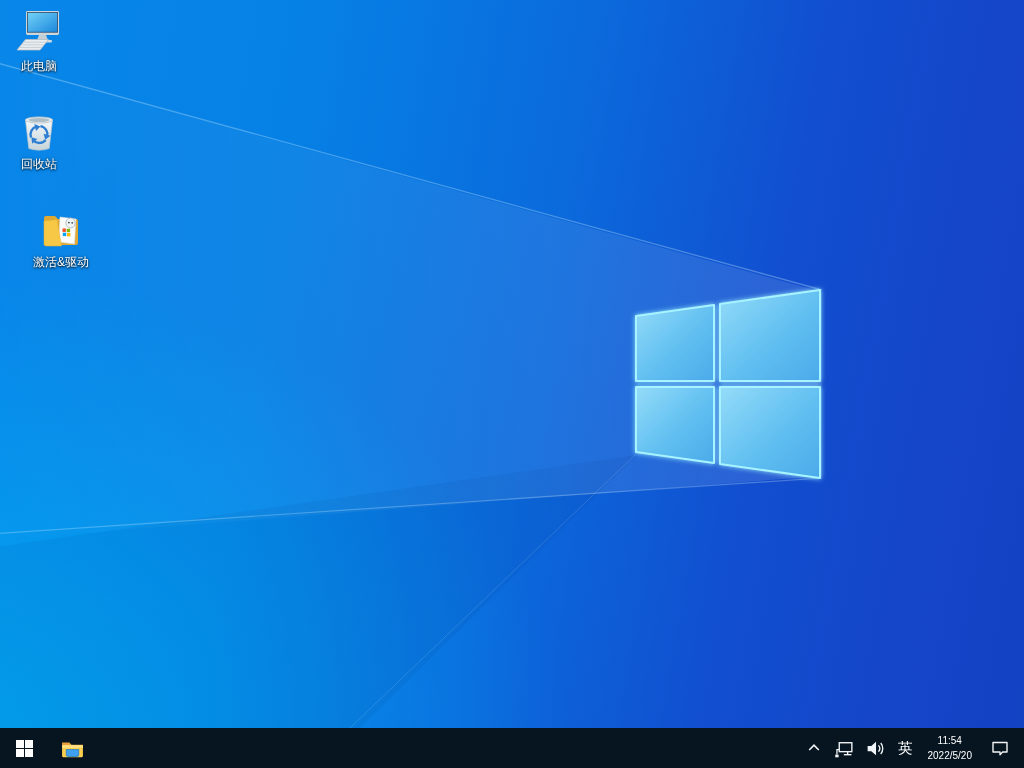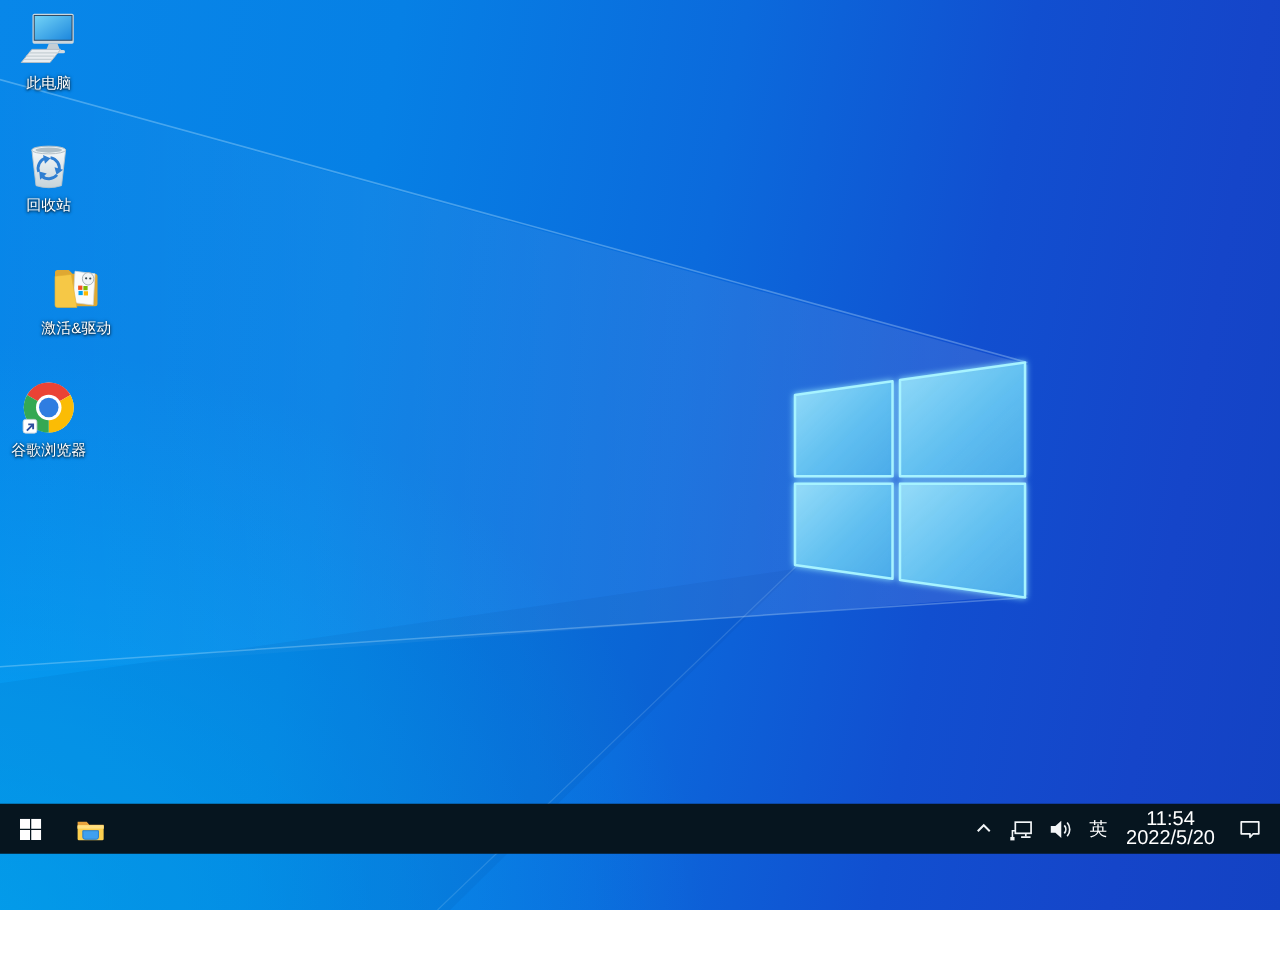--- a/index.html
+++ b/index.html
@@ -1,19 +1,19 @@
 <!DOCTYPE html>
 <html><head>
 <meta charset="utf-8">
 <style>
   * { margin:0; padding:0; box-sizing:border-box; }
   html,body { width:1024px; height:768px; overflow:hidden; }
   body { font-family:"Liberation Sans","DejaVu Sans",sans-serif; }
 
-  #screen { position:relative; width:1024px; height:683px; background:#8b5cf6; }
+  #screen { position:relative; width:1024px; height:768px; background:#8b5cf6; }
 
   
   #wallpaper {
     position:absolute; left:0; top:0; width:1024px; height:728px;
     background:
       radial-gradient(ellipse 980px 760px at -4% 102%, rgba(0,198,255,0.50), rgba(0,198,255,0) 62%),
       linear-gradient(100deg, #0887e9 0%, #0680e5 28%, #0b6adc 52%, #114fd0 72%, #1545c9 88%, #1342c3 100%);
   }
   #wallpaper-art { position:absolute; left:0; top:0; width:1024px; height:728px; }
 
@@ -43,21 +43,21 @@
     background:transparent; border:none; cursor:pointer;
   }
   #tb-spacer { flex:1; }
   #tray { display:flex; align-items:center; height:40px; padding-right:4px; }
   .tray-btn {
     height:40px; display:flex; align-items:center; justify-content:center;
     padding:0 5px; background:transparent; border:none; cursor:pointer; color:#fff;
   }
   #tray-language { font-size:14.5px; color:#fff; padding:0 7px; }
   #tray-clock {
-    flex-direction:column; line-height:15px; font-size:16px; color:#fff;
+    flex-direction:column; line-height:15px; font-size:10px; color:#fff;
     padding:0 8px; text-align:center;
   }
 </style>
 </head>
 <body>
 
 <div id="screen">
 
   <div id="wallpaper">
     <svg id="wallpaper-art" viewBox="0 0 1024 728" preserveAspectRatio="none">
@@ -147,33 +147,20 @@
         <circle cx="35.2" cy="18.8" r="0.9" fill="#3a4a52"></circle>
       <rect x="25.5" y="24.5" width="3.4" height="3.4" fill="#f25022"></rect>
       <rect x="29.7" y="24.8" width="3.4" height="3.4" fill="#7fba00"></rect>
       <rect x="25.8" y="28.7" width="3.4" height="3.4" fill="#00a4ef"></rect>
       <rect x="30" y="29" width="3.4" height="3.4" fill="#ffb900"></rect>
       <path d="M7,17 l13,-1.5 l4.5,26.5 h-15.5 q-2,0 -2,-2 z" fill="#f6c846" stroke="#e2b034" stroke-width="0.5"></path>
     </svg>
     <span class="di-label">激活&amp;驱动</span>
   </div>
 
-  <div class="desktop-icon" id="icon-chrome">
-    <svg viewBox="0 0 48 48">
-      <circle cx="24" cy="24" r="20" fill="#fff"></circle>
-      <path d="M6.68,14 A20,20 0 0 1 41.32,14 L24,24 Z" fill="#ea4335"></path>
-      <path d="M41.32,14 A20,20 0 0 1 24,44 L24,24 Z" fill="#fbbc05"></path>
-      <path d="M24,44 A20,20 0 0 1 6.68,14 L24,24 Z" fill="#34a853"></path>
-      <circle cx="24" cy="24" r="10.2" fill="#ffffff"></circle>
-      <circle cx="24" cy="24" r="7.8" fill="#2f7de1"></circle>
-      <rect x="3.5" y="33.5" width="11" height="11" rx="2" fill="#ffffff" stroke="#c9d2d8" stroke-width="0.7"></rect>
-      <path d="M6.5,42.5 L11.5,37.5 M7.6,37.5 h3.9 v3.9" stroke="#2f4f9e" stroke-width="1.5" fill="none"></path>
-    </svg>
-    <span class="di-label">谷歌浏览器</span>
-  </div>
 
   <div id="taskbar">
 
     <button class="tb-btn">
       <svg width="17" height="17" viewBox="0 0 17 17">
         <rect x="0" y="0" width="8" height="8" fill="#fff"></rect>
         <rect x="9" y="0" width="8" height="8" fill="#fff"></rect>
         <rect x="0" y="9" width="8" height="8" fill="#fff"></rect>
         <rect x="9" y="9" width="8" height="8" fill="#fff"></rect>
       </svg>

